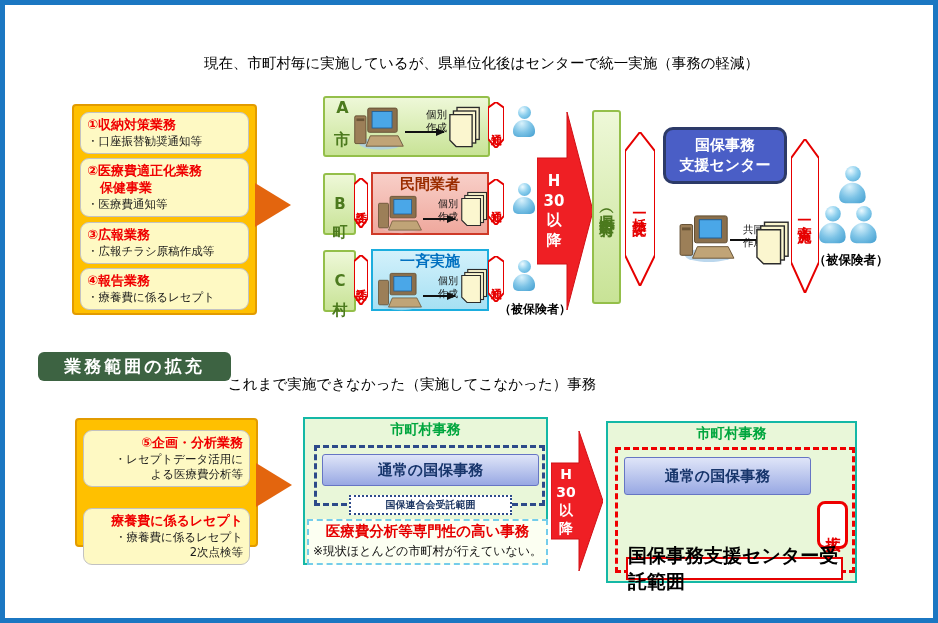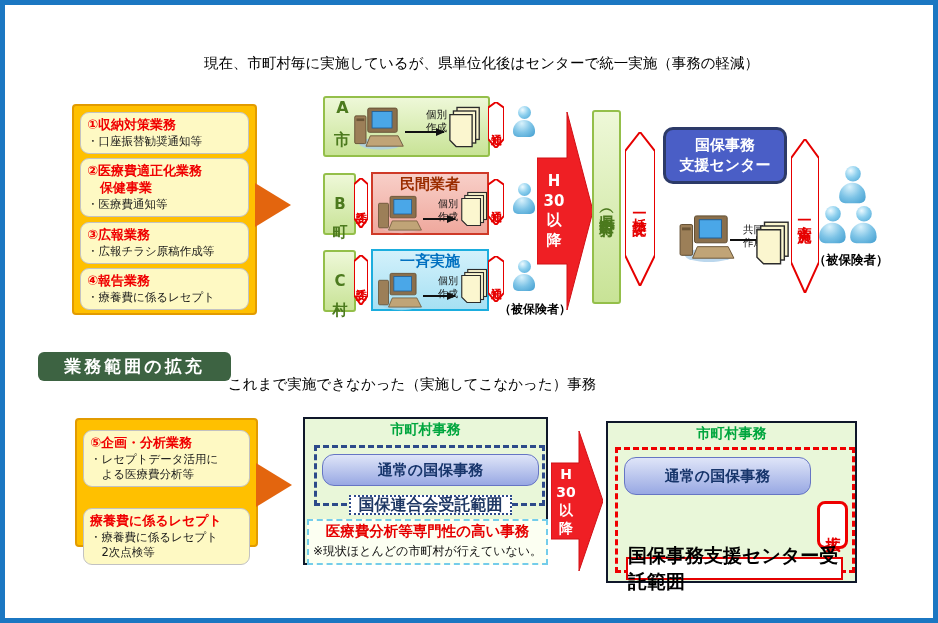--- a/index.html
+++ b/index.html
@@ -51,29 +51,29 @@
   .bigarrow svg { position:absolute; inset:0; width:100%; height:100%; }
   .btxt { position:absolute; top:0; bottom:0; display:flex; align-items:center; justify-content:center;
           color:#fff; font-weight:bold; font-size:15px; line-height:1.3; text-align:center; }
 
   .bluebox { position:absolute; background:#4a5ec6; border:3px solid #2c3a68; border-radius:10px; color:#fff;
              font-weight:bold; font-size:15px; display:flex; align-items:center; justify-content:center;
              text-align:center; line-height:1.3; box-sizing:border-box; }
 
   .flowlabel { position:absolute; font-weight:bold; color:#000; text-align:center; }
 
-  .panel { position:absolute; background:#e9f7d9; border:2px solid #0f172a; box-sizing:border-box; }
+  .panel { position:absolute; background:#e9f7d9; border:2px solid #14b8a6; box-sizing:border-box; }
   .ptitle { position:absolute; top:2px; left:0; right:0; text-align:center; color:#00a63e; font-weight:bold; font-size:14px; }
   .navydash { position:absolute; border:3px dashed #2d4a8a; box-sizing:border-box; }
   .reddash  { position:absolute; border:3px dashed #ef0000; box-sizing:border-box; }
   .bluegrad { position:absolute; background:linear-gradient(180deg,#dfe5f8,#98a8e3); border:1px solid #6675c4;
-              border-radius:12px; color:#17356b; font-weight:bold; font-size:15px; display:flex; align-items:center;
+              border-radius:3px; color:#17356b; font-weight:bold; font-size:15px; display:flex; align-items:center;
               justify-content:center; box-sizing:border-box; z-index:2; }
   .scopelabel { position:absolute; background:#fff; border:2px dotted #2d4a8a; color:#1f3864; font-weight:bold;
-              font-size:16px; display:flex; align-items:center; justify-content:center; box-sizing:border-box; z-index:3; }
+              font-size:10px; display:flex; align-items:center; justify-content:center; box-sizing:border-box; z-index:3; }
   .cyandot { position:absolute; background:#fcfff2; border:2px dashed #74cdea; box-sizing:border-box; text-align:center; }
   .cyandot .l1 { color:#e60000; font-weight:bold; font-size:14.5px; line-height:1.5; }
   .cyandot .l2 { color:#111; font-size:12px; }
   .cyangrad { position:absolute; background:linear-gradient(180deg,#e8fbff,#a9e9fa); border:1px solid #27b4e8;
               color:#e60000; font-weight:bold; font-size:14px; display:flex; align-items:center; justify-content:center;
               text-align:center; line-height:1.35; box-sizing:border-box; z-index:2; }
   .kakudai { position:absolute; background:#fff; border:3px solid #ee0000; border-radius:8px; display:flex;
              align-items:center; justify-content:center; color:#e60000; font-weight:bold; font-size:15px;
              writing-mode:vertical-rl; text-orientation:upright; box-sizing:border-box; z-index:3; }
   .redlabel { position:absolute; background:#fff; border:2px solid #e60000; color:#000000; font-weight:bold;
@@ -267,21 +267,21 @@
   <div class="person lg" style="left:838px;top:166px;"></div>
   <div class="person lg" style="left:818px;top:206px;"></div>
   <div class="person lg" style="left:849px;top:206px;"></div>
   <div class="flowlabel" style="left:806px;top:252px;width:90px;font-size:12.5px;">（被保険者）</div>
 
   <div class="badge" style="left:30px;top:352px;width:193px;height:29px;margin-left:8px;">
     <span>業務範囲の拡充</span>
   </div>
   <div class="subtitle" style="left:228px;top:359px;margin-top:16px;">これまで実施できなかった（実施してこなかった）事務</div>
 
-  <div class="obox" style="left:75px;top:418px;width:183px;height:129px;">
+  <div class="obox" style="left:75px;top:418px;width:183px;height:129px;text-align:right;">
     <div class="oitem" style="top:10px;width:167px;">
       <div class="oititle pre">⑤企画・分析業務</div>
       <div class="oibody pre">・レセプトデータ活用に
 　よる医療費分析等</div>
     </div>
     <div class="oitem" style="top:88px;width:167px;">
       <div class="oititle pre">療養費に係るレセプト</div>
       <div class="oibody pre">・療養費に係るレセプト
 　2次点検等</div>
     </div>

